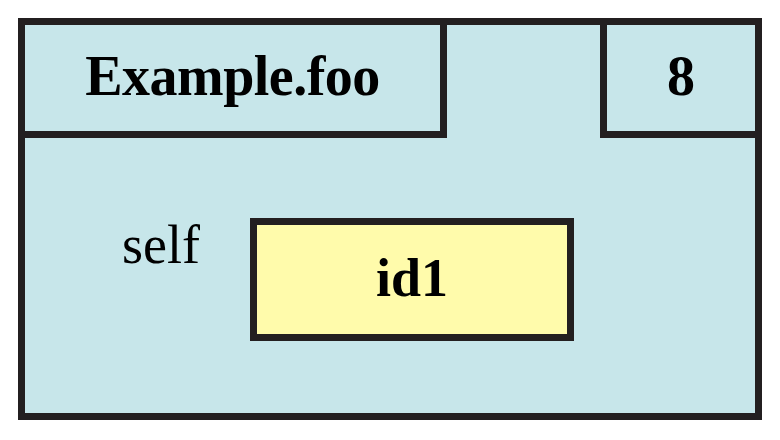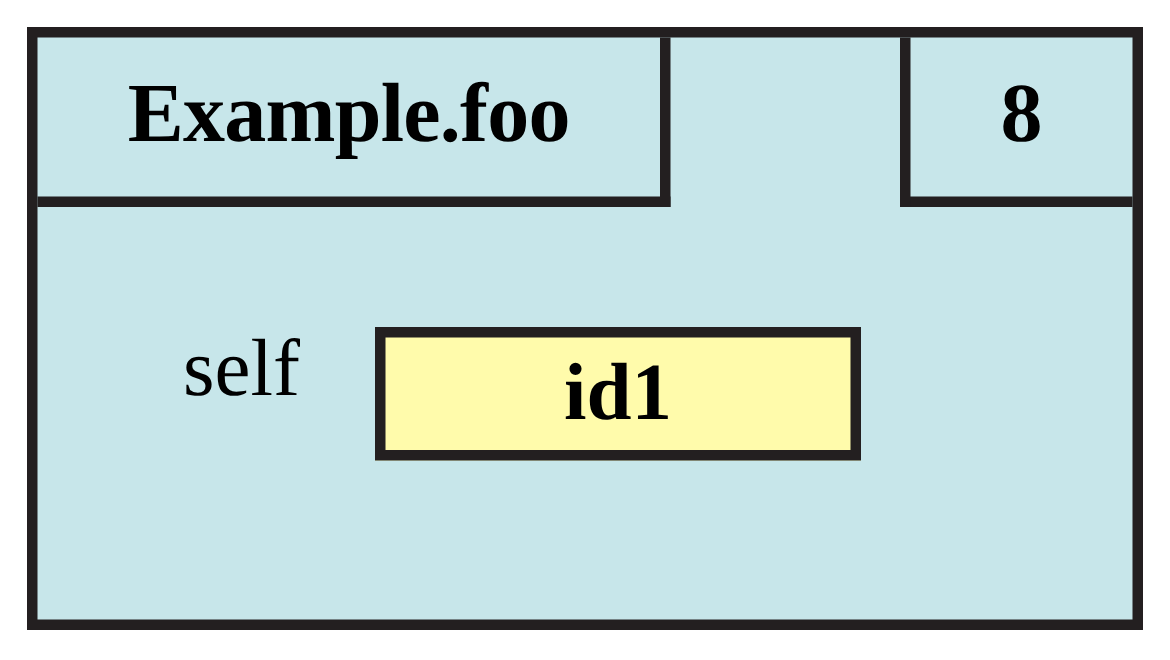--- a/index.html
+++ b/index.html
@@ -110,21 +110,21 @@
     font-size: 54px;
     font-weight: normal;
     color: #000000;
     line-height: 1;
     white-space: nowrap;
   }
 
   .binding-value-box {
     margin-left: 50px;
     width: 324px;
-    height: 89px;
+    height: 123px;
     box-sizing: border-box;
     background: #fffbab;
     border: 7px solid #231f20;
     display: flex;
     align-items: center;
     justify-content: center;
   }
 
   .binding-value-text {
     font-size: 54px;

